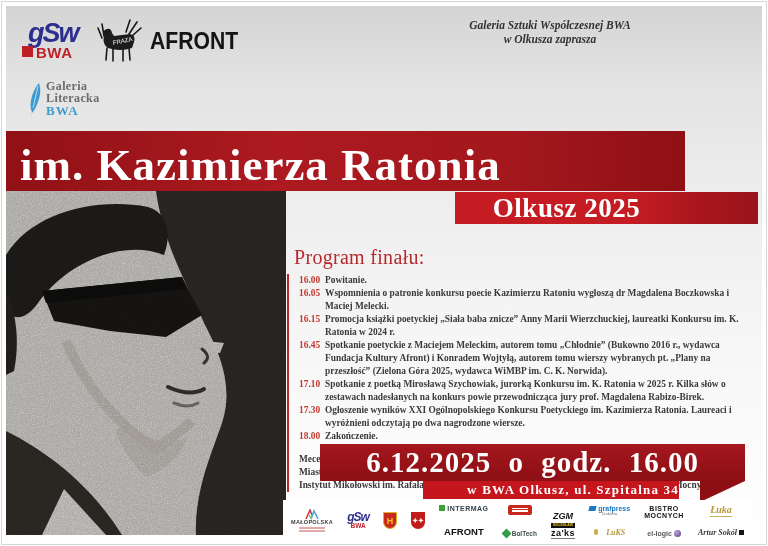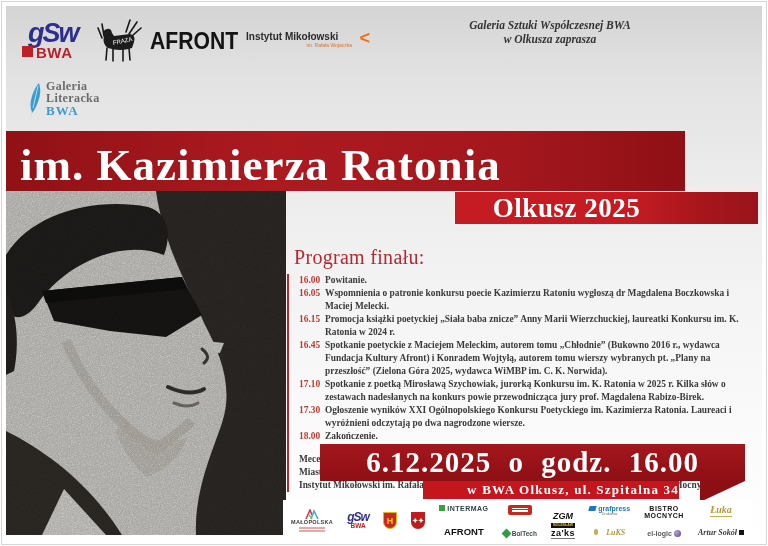--- a/index.html
+++ b/index.html
@@ -130,25 +130,20 @@
         <path d="M6 22 L2 12 M8 20 L6 8 M30 16 L34 4 M33 18 L41 6 M36 20 L45 12"></path>
         <path d="M10 44 L11 32 M17 45 L17 33 M27 45 L27 33 M34 44 L33 32"></path>
       </g>
       <path d="M8 20 Q6 14 11 13 Q15 12 16 17 L18 20 L34 18 Q40 19 38 26 L36 32 Q24 36 12 32 Q6 28 8 20 Z" fill="#1c1c1c"></path>
       <text x="17" y="28" font-size="6" fill="#fff" font-family="Liberation Sans,sans-serif" transform="rotate(-12 22 27)">FRAZA</text>
     </svg>
   </div>
 
   <div class="afront-logo">AFRONT</div>
 
-  <div class="inst-logo">
-    <div class="inst-main">Instytut Mikołowski</div>
-    <div class="inst-sub">im. Rafała Wojaczka</div>
-    <span class="inst-chev">&lt;</span>
-  </div>
 
   <div class="galeria-logo">
     <svg class="galeria-feather" width="15" height="38" viewBox="0 0 15 38">
       <path d="M11 1 Q14 10 10 20 Q7 28 4 31 L3 37 L4 30 Q1 24 4 14 Q7 5 11 1 Z" fill="#3d9bd0"></path>
       <path d="M10 4 L5 26" stroke="#d8eefb" stroke-width="0.8" fill="none"></path>
     </svg>
     <div class="gal-l1">Galeria</div>
     <div class="gal-l2">Literacka</div>
     <div class="gal-l3">BWA</div>
   </div>

